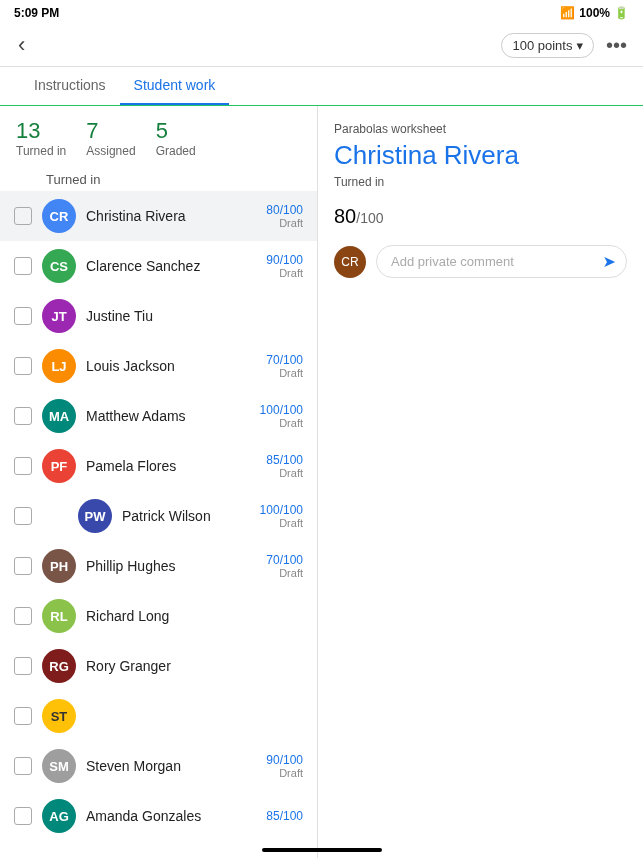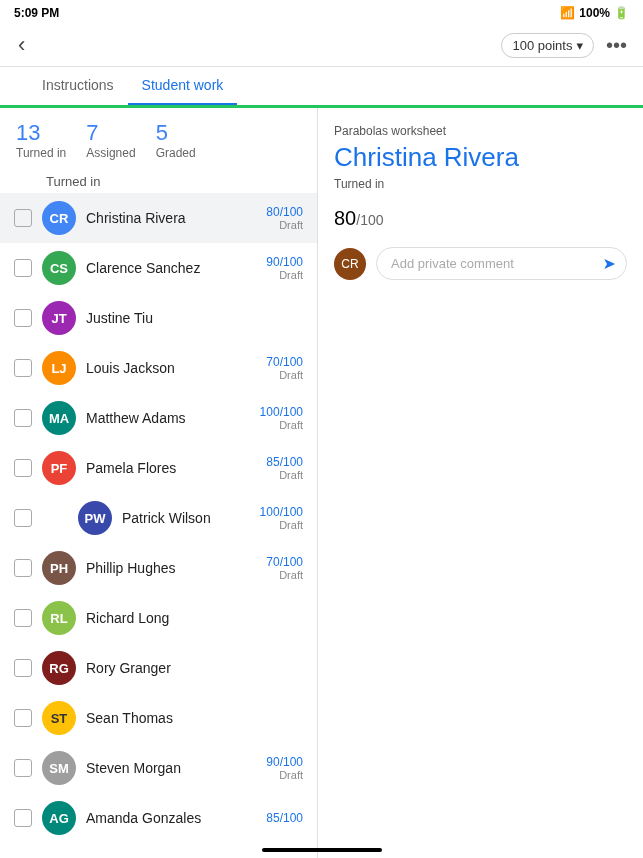--- a/index.html
+++ b/index.html
@@ -58,22 +58,22 @@
     .more-btn {
       font-size: 20px;
       color: #555;
       padding: 4px 6px;
       cursor: pointer;
     }
 
     
     .tabs {
       display: flex;
-      padding: 0 28px;
-      border-bottom: 3px solid #22c55e;
+      padding: 0 20px;
+      border-bottom: 1px solid #22c55e;
     }
     .tab {
       padding: 10px 14px;
       font-size: 14px;
       color: #666;
       cursor: pointer;
       border-bottom: 2px solid transparent;
     }
     .tab.active {
       color: #1a73e8;
@@ -95,21 +95,21 @@
       flex-shrink: 0;
     }
 
     
     .stats-row {
       display: flex;
       padding: 12px 16px 8px;
       gap: 20px;
     }
     .stat-item { text-align: left; }
-    .stat-number { font-size: 22px; font-weight: 400; color: #3b82f6; }
+    .stat-number { font-size: 22px; font-weight: 400; color: #15803d; }
     .stat-label { font-size: 12px; color: #666; }
 
     
     .all-students-row {
       display: flex;
       align-items: center;
       padding: 8px 14px;
       gap: 10px;
     }
     .checkbox {
@@ -412,21 +412,20 @@
   </div>
         <div class="student-row">
     <div class="checkbox"></div>
     <div class="avatar av-pink">RG</div>
     <div class="student-name">Rory Granger</div>
 
   </div>
         <div class="student-row">
     <div class="checkbox"></div>
     <div class="avatar av-amber">ST</div>
-    <div class="student-name">Sean Thomas</div>
 
   </div>
         <div class="student-row">
     <div class="checkbox"></div>
     <div class="avatar av-gray">SM</div>
     <div class="student-name">Steven Morgan</div>
     <div class="grade-info">
       <div class="grade-score">90/100</div>
       <div class="grade-draft">Draft</div>
     </div>

